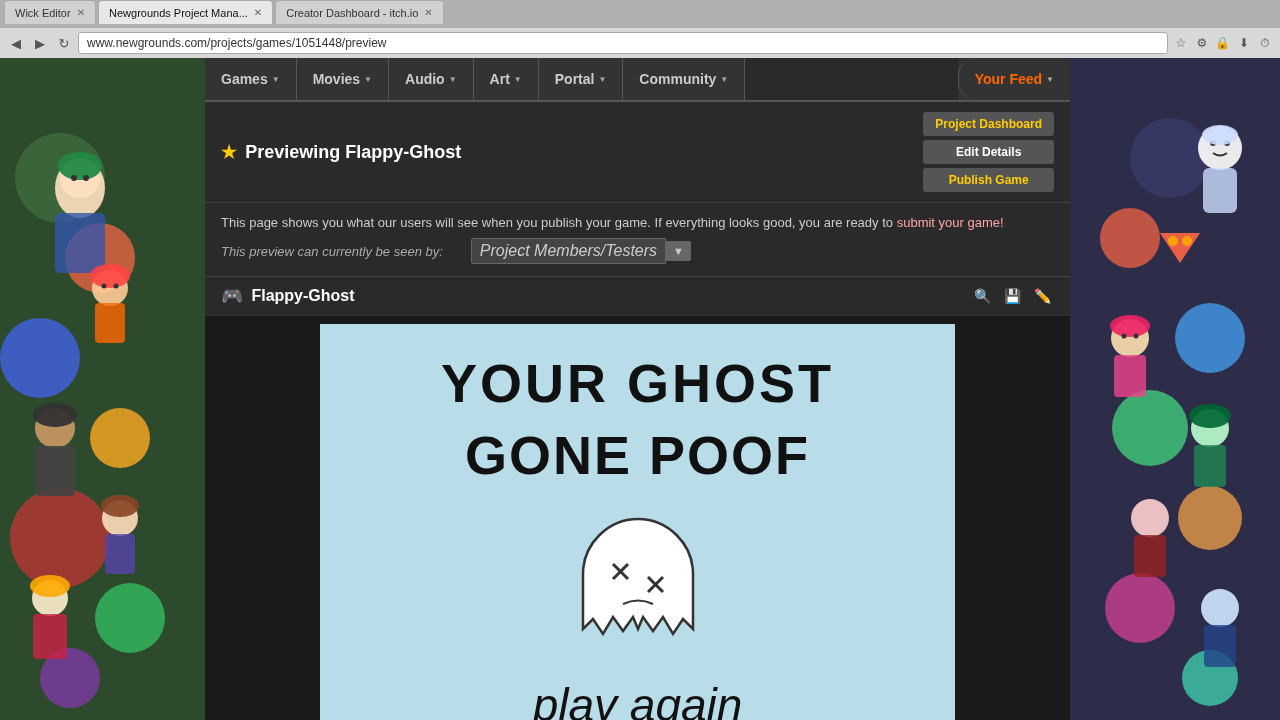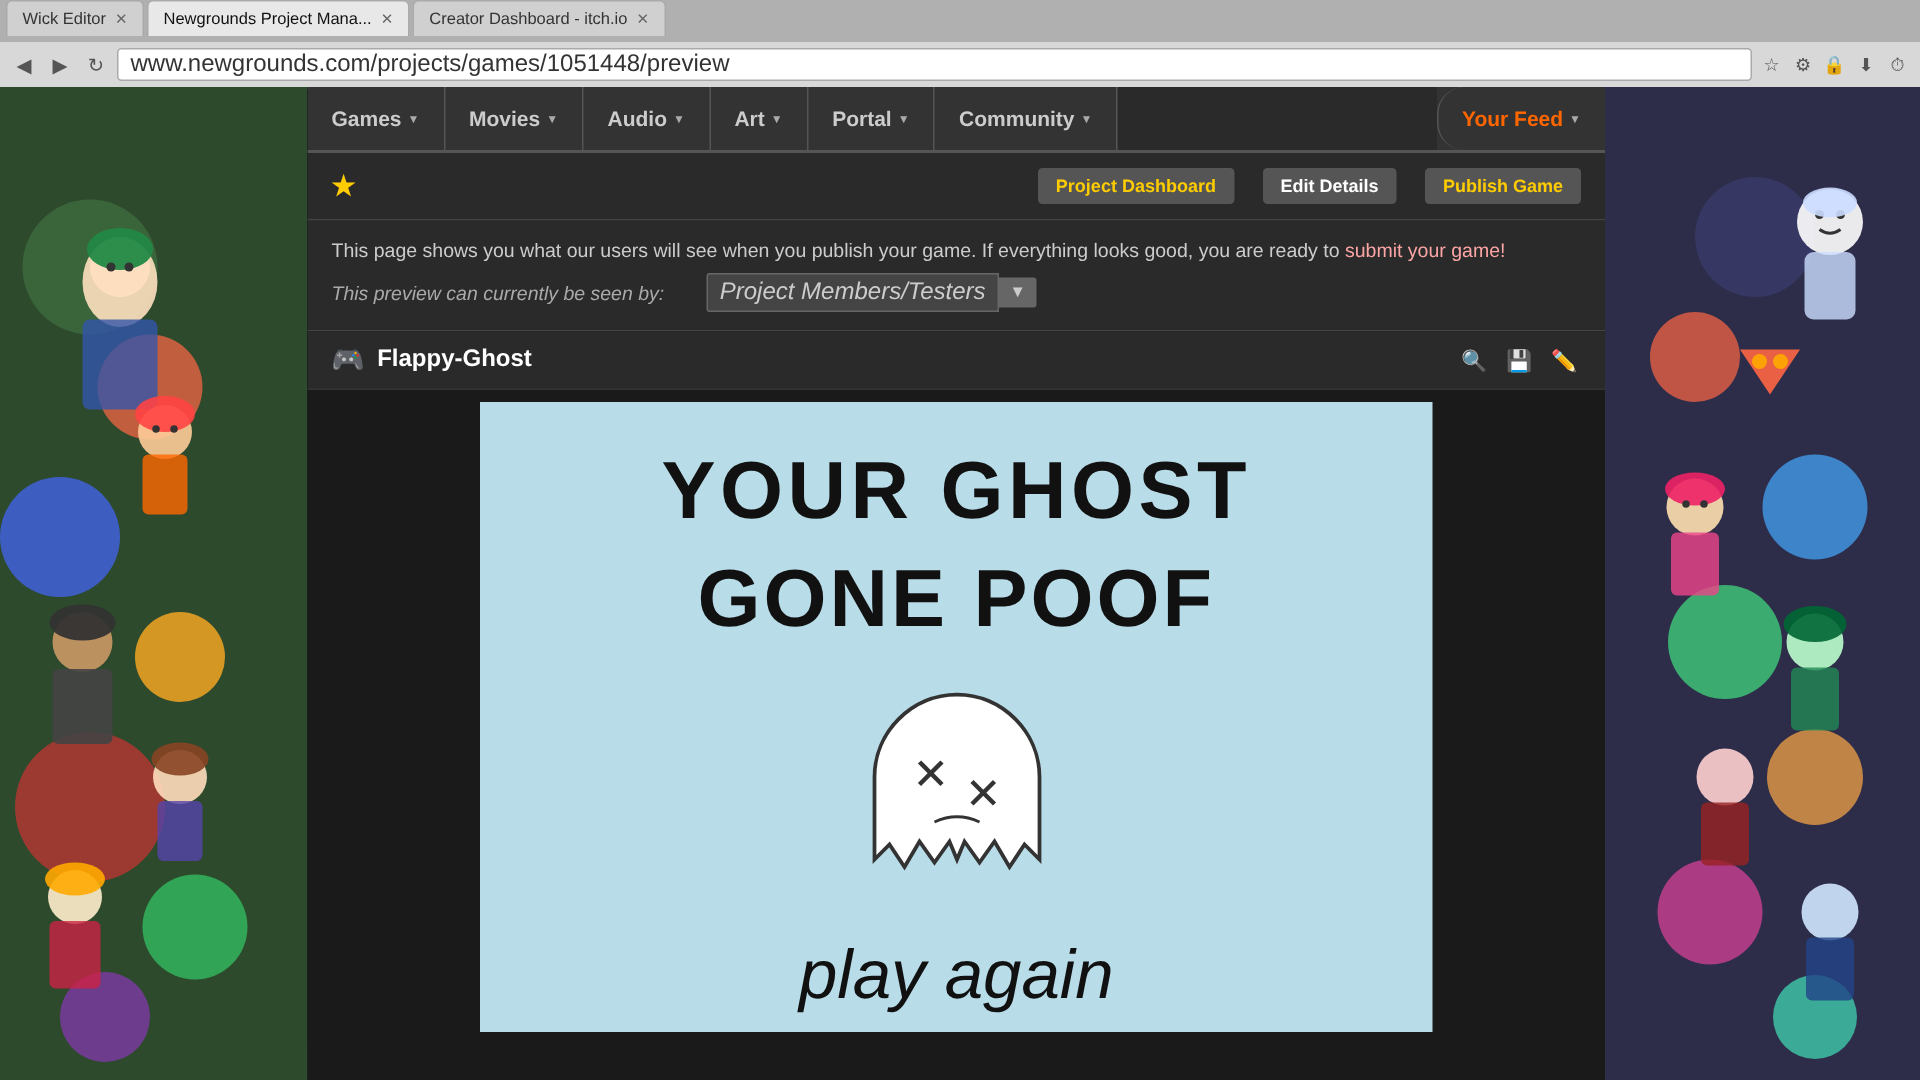--- a/index.html
+++ b/index.html
@@ -71,21 +71,21 @@
       cursor: pointer;
       border-radius: 3px;
     }
     .address-bar {
       flex: 1;
       height: 22px;
       border: 1px solid #aaa;
       border-radius: 3px;
       background: white;
       padding: 0 8px;
-      font-size: 16px;
+      font-size: 12px;
       color: #333;
       display: flex;
       align-items: center;
     }
     .toolbar-icons {
       display: flex;
       gap: 3px;
       align-items: center;
     }
     .toolbar-icon {
@@ -179,21 +179,22 @@
       color: white;
       font-size: 18px;
       font-weight: bold;
     }
     .star-icon {
       color: #ffcc00;
       font-size: 18px;
     }
     .header-buttons {
       display: flex;
-      gap: 19px;
+      gap: 4px;
+      flex-direction: column;
     }
     .header-btn {
       padding: 5px 12px;
       border: none;
       border-radius: 3px;
       cursor: pointer;
       font-size: 12px;
       font-weight: bold;
     }
     .btn-dashboard {
@@ -460,20 +461,21 @@
     <div class="ng-nav-spacer"></div>
     <div class="ng-nav-item your-feed">
       <span>Your Feed</span>
       <span class="nav-arrow">▼</span>
     </div>
   </nav>
 
   <div class="preview-header">
     <div class="preview-title">
       <span class="star-icon">★</span>
+      <span>Previewing Flappy-Ghost</span>
     </div>
     <div class="header-buttons">
       <button class="header-btn btn-dashboard">Project Dashboard</button>
       <button class="header-btn btn-edit">Edit Details</button>
       <button class="header-btn btn-publish">Publish Game</button>
     </div>
   </div>
 
   <div class="preview-info">
     <span>This page shows you what our users will see when you publish your game. If everything looks good, you are ready to</span>

